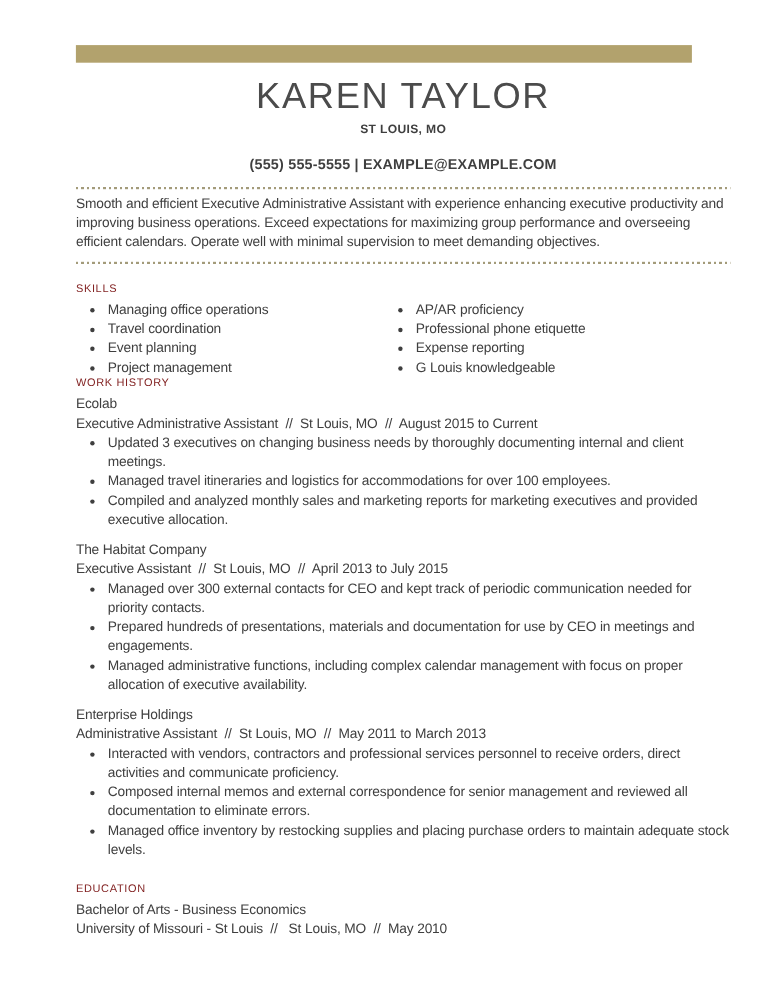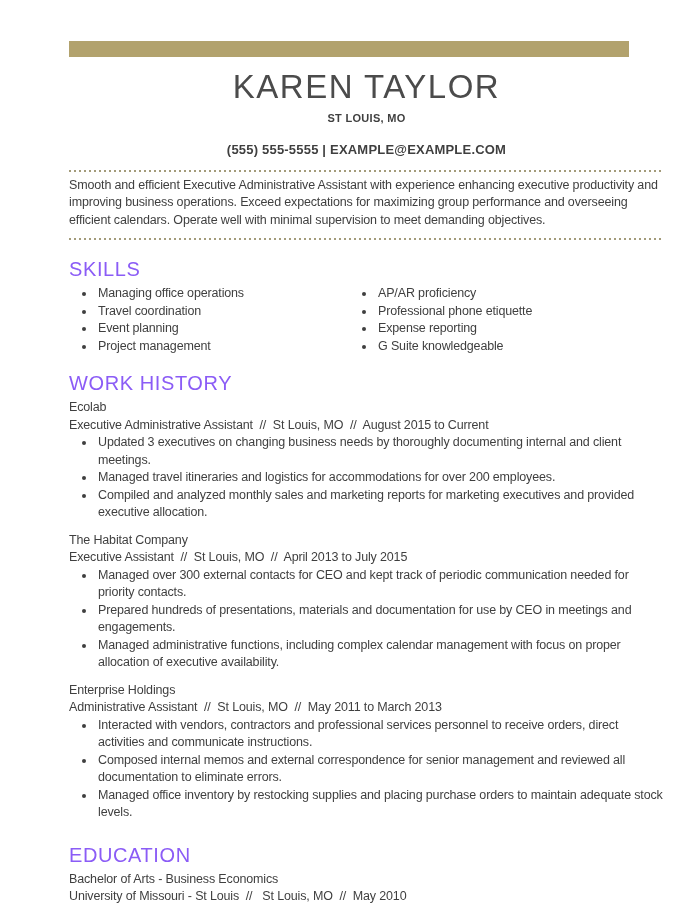--- a/index.html
+++ b/index.html
@@ -56,38 +56,38 @@
   }
   .body-text, li, .company-name, .job-title-line, .degree-text, .school-line {
     font-size: 12.5px;
     line-height: 17.5px;
     letter-spacing: -0.15px;
   }
   .summary-text {
     margin: 5px 0 9px 0;
   }
   h2 {
-    font-size: 20px;
+    font-size: 10px;
     font-weight: 400;
     letter-spacing: 0.6px;
-    color: #8b5cf6;
+    color: #7f1d1d;
     margin: 0 0 4px 0;
     line-height: 1.2;
   }
   .skills-section { margin-top: 17px; }
   .skills-cols { display: flex; align-items: center; }
   ul {
     margin: 0;
     padding-left: 27px;
     list-style: disc outside;
   }
   li { padding-left: 2px; }
   .skills-col-left { flex: 0 0 280px; }
   .skills-col-right { flex: 1; }
-  .work-section { margin-top: 16px; }
+  .work-section { }
   .job-entry { margin-bottom: 0; }
   .job-entry + .job-entry { margin-top: 10px; }
   .company-name { margin: 0; }
   .job-title-line, .school-line { white-space: pre-wrap; }
   .education-section { margin-top: 21px; }
 </style>
 </head>
 <body>
 
 <div class="page">
@@ -110,53 +110,53 @@
       <ul class="skills-col-left">
         <li>Managing office operations</li>
         <li>Travel coordination</li>
         <li>Event planning</li>
         <li>Project management</li>
       </ul>
       <ul class="skills-col-right">
         <li>AP/AR proficiency</li>
         <li>Professional phone etiquette</li>
         <li>Expense reporting</li>
-        <li>G Suite knowledgeable</li>
+        <li>G Louis knowledgeable</li>
       </ul>
     </div>
   </section>
 
   <section class="work-section">
     <h2>WORK HISTORY</h2>
 
     <div class="job-entry">
       <div class="company-name">Ecolab</div>
       <div class="job-title-line">Executive Administrative Assistant  //  St Louis, MO  //  August 2015 to Current</div>
       <ul>
         <li>Updated 3 executives on changing business needs by thoroughly documenting internal and client meetings.</li>
-        <li>Managed travel itineraries and logistics for accommodations for over 200 employees.</li>
+        <li>Managed travel itineraries and logistics for accommodations for over 100 employees.</li>
         <li>Compiled and analyzed monthly sales and marketing reports for marketing executives and provided executive allocation.</li>
       </ul>
     </div>
 
     <div class="job-entry">
       <div class="company-name">The Habitat Company</div>
       <div class="job-title-line">Executive Assistant  //  St Louis, MO  //  April 2013 to July 2015</div>
       <ul>
         <li>Managed over 300 external contacts for CEO and kept track of periodic communication needed for priority contacts.</li>
         <li>Prepared hundreds of presentations, materials and documentation for use by CEO in meetings and engagements.</li>
         <li>Managed administrative functions, including complex calendar management with focus on proper allocation of executive availability.</li>
       </ul>
     </div>
 
     <div class="job-entry">
       <div class="company-name">Enterprise Holdings</div>
       <div class="job-title-line">Administrative Assistant  //  St Louis, MO  //  May 2011 to March 2013</div>
       <ul>
-        <li>Interacted with vendors, contractors and professional services personnel to receive orders, direct activities and communicate instructions.</li>
+        <li>Interacted with vendors, contractors and professional services personnel to receive orders, direct activities and communicate proficiency.</li>
         <li>Composed internal memos and external correspondence for senior management and reviewed all documentation to eliminate errors.</li>
         <li>Managed office inventory by restocking supplies and placing purchase orders to maintain adequate stock levels.</li>
       </ul>
     </div>
   </section>
 
   <section class="education-section">
     <h2>EDUCATION</h2>
     <div class="degree-text">Bachelor of Arts - Business Economics</div>
     <div class="school-line">University of Missouri - St Louis  //   St Louis, MO  //  May 2010</div>

